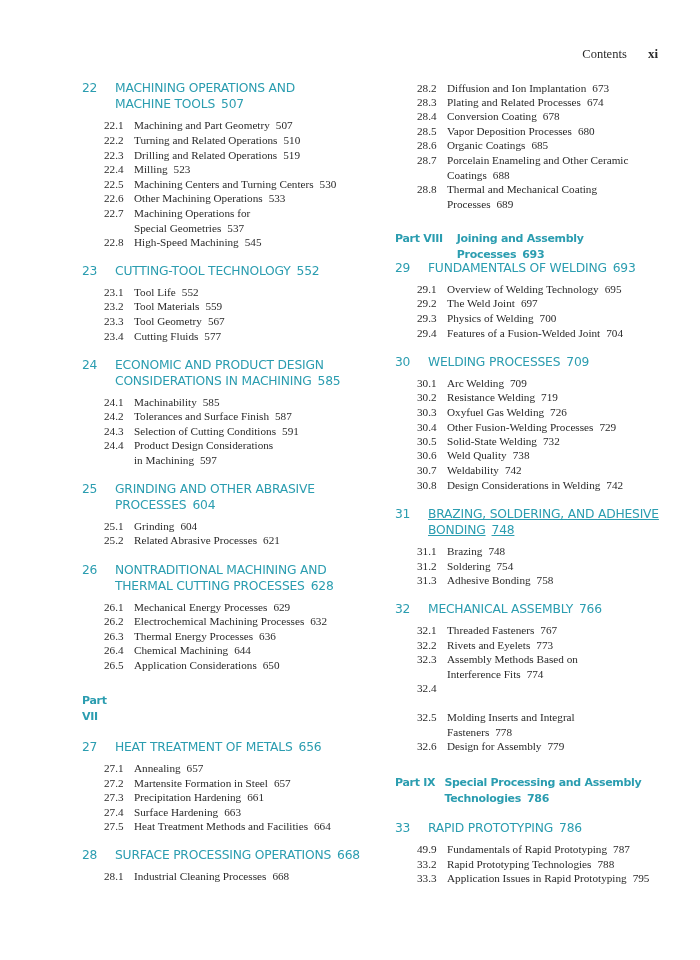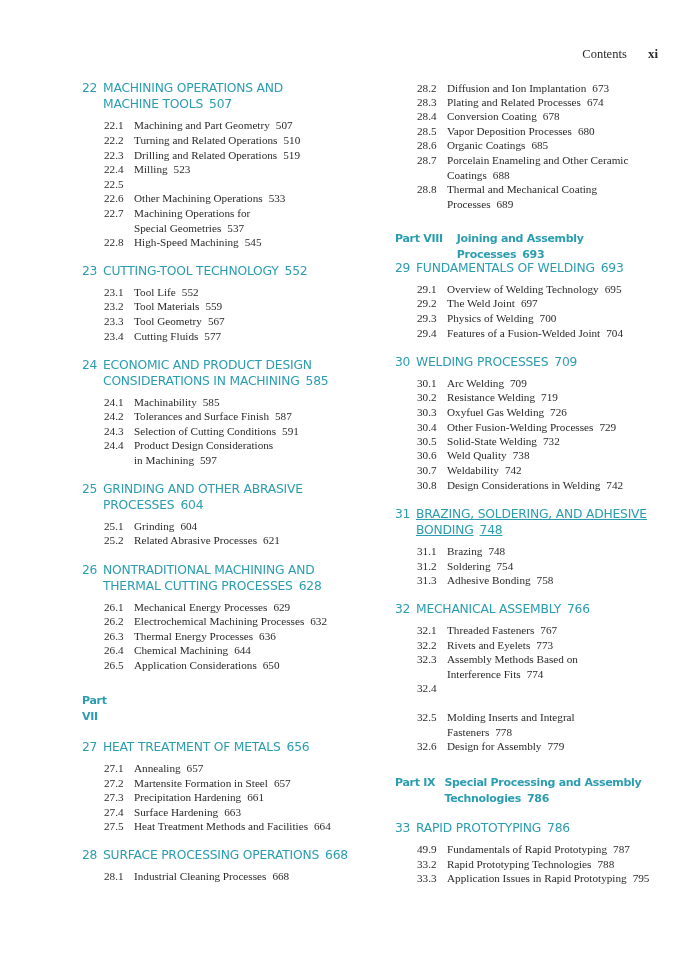--- a/index.html
+++ b/index.html
@@ -9,21 +9,21 @@
   }
   .running-head { position: absolute; top: 46px; right: 42px; font-size: 12.5px; }
   .running-head .title { margin-right: 18px; }
   .running-head .folio { font-weight: bold; font-size: 13px; }
   .col { position: absolute; top: 0; }
   .col-left { left: 82px; width: 300px; }
   .col-right { left: 395px; width: 270px; }
   .item { position: absolute; left: 0; }
   .chap { font-family: "DejaVu Sans", sans-serif; color: #2b9db0; font-size: 12.3px; line-height: 16px; letter-spacing: -0.2px; }
   .chap .num { position: absolute; left: 0; }
-  .chap .txt { display: block; margin-left: 21px; }
+  .chap .txt { display: block; margin-left: 33px; }
   .part { font-family: "DejaVu Sans", sans-serif; color: #2b9db0; font-weight: bold; font-size: 11px; line-height: 16px; letter-spacing: -0.3px; }
   .part .num { position: absolute; left: 0; }
   .part .txt { display: block; }
   .sec { font-size: 11.2px; line-height: 14.5px; }
   .sec .num { position: absolute; left: 22px; }
   .sec .txt { display: block; margin-left: 52px; }
   .page { margin-left: 6px; }
 </style>
 </head>
 <body>
@@ -49,20 +49,21 @@
     <div class="item sec" style="top: 148px;">
       <span class="num">22.3</span>
       <span class="txt">Drilling and Related Operations<span class="page">519</span></span>
     </div>
     <div class="item sec" style="top: 162px;">
       <span class="num">22.4</span>
       <span class="txt">Milling<span class="page">523</span></span>
     </div>
     <div class="item sec" style="top: 177px;">
       <span class="num">22.5</span>
+      <span class="txt">Machining Centers and Turning Centers<span class="page">530</span></span>
     </div>
     <div class="item sec" style="top: 191px;">
       <span class="num">22.6</span>
       <span class="txt">Other Machining Operations<span class="page">533</span></span>
     </div>
     <div class="item sec" style="top: 206px;">
       <span class="num">22.7</span>
       <span class="txt">Machining Operations for<br>Special Geometries<span class="page">537</span></span>
     </div>
     <div class="item sec" style="top: 235px;">

